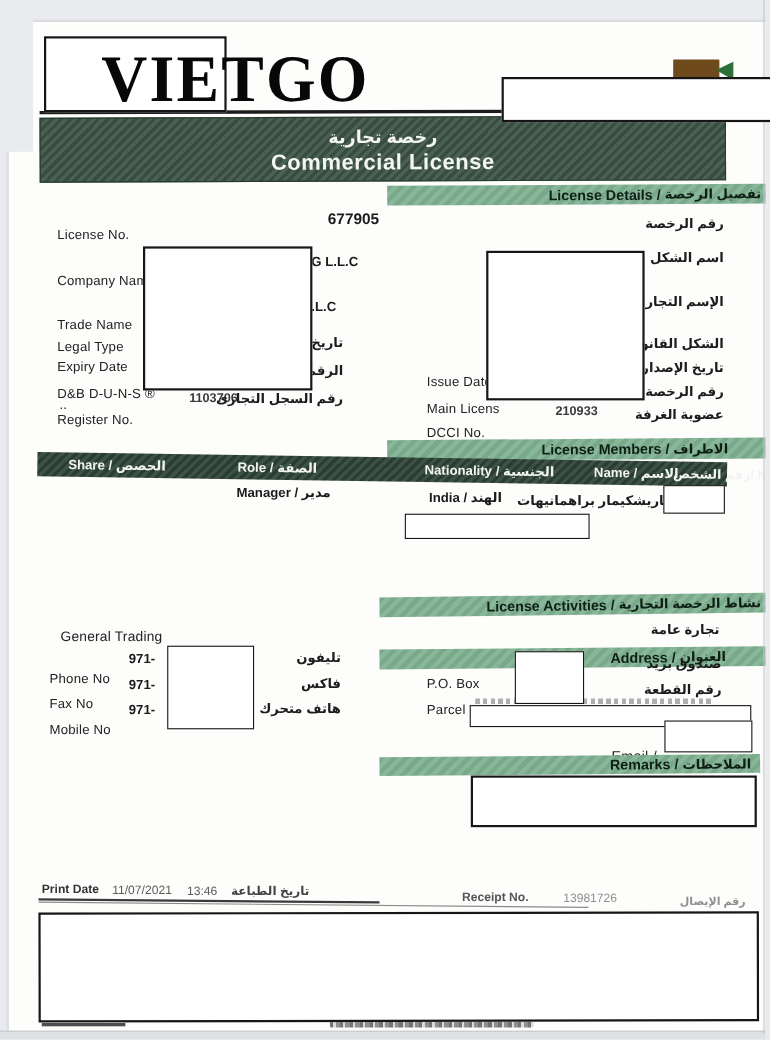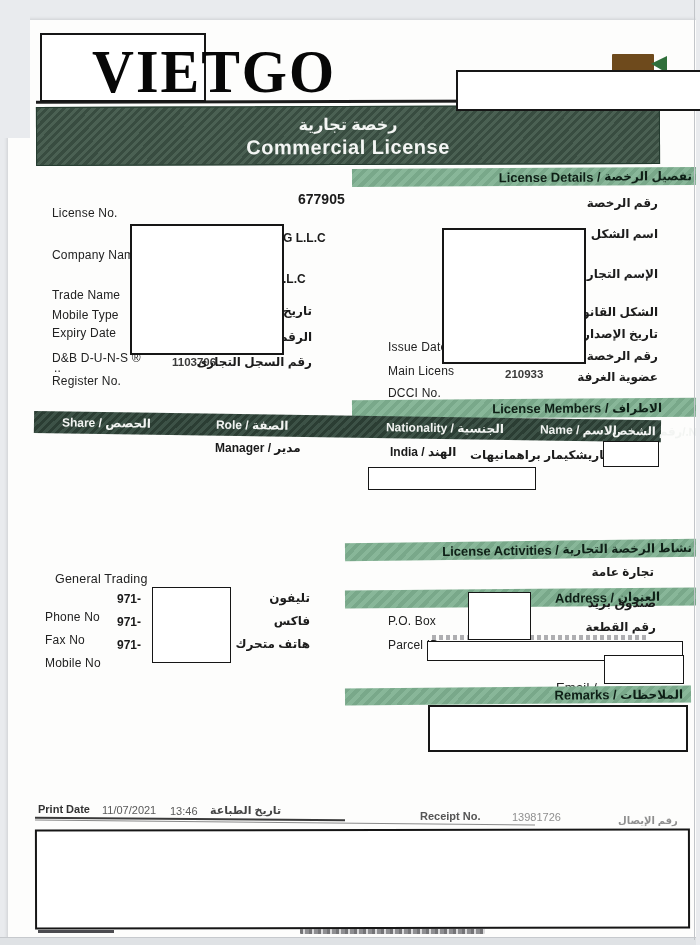--- a/index.html
+++ b/index.html
@@ -81,21 +81,21 @@
   <div style="font-size:20px;font-weight:bold;letter-spacing:.5px;margin-top:2px;">Commercial License</div>
 </div>
 
 <div class="bar-light" style="left:352px;top:168px;width:344px;height:18px;padding-right:4px;box-sizing:border-box;transform:rotate(-0.3deg);">
   <span>License Details /</span>&nbsp;<span class="ar">تفصيل الرخصة</span>
 </div>
 
 <div class="abs lbl" style="left:52px;top:186px;">License No.</div>
 <div class="abs lbl" style="left:52px;top:228px;">Company Name</div>
 <div class="abs lbl" style="left:52px;top:268px;">Trade Name</div>
-<div class="abs lbl" style="left:52px;top:288px;">Mobile Type</div>
+<div class="abs lbl" style="left:52px;top:288px;">Legal Type</div>
 <div class="abs lbl" style="left:52px;top:306px;">Expiry Date</div>
 <div class="abs lbl" style="left:52px;top:331px;">D&amp;B D-U-N-S ®</div>
 <div class="abs lbl" style="left:54px;top:341px;">..</div>
 <div class="abs lbl" style="left:52px;top:354px;">Register No.</div>
 
 <div class="abs val" style="left:298px;top:191px;font-size:14px;text-align:right;">677905</div>
 <div class="abs val" style="left:283px;top:231px;">G L.L.C</div>
 <div class="abs val" style="left:283px;top:272px;">.L.C</div>
 <div class="abs val" style="left:214px;top:294px;">)</div>
 <div class="abs val" style="left:172px;top:356px;font-size:11.5px;color:#3a3a3a;">1103706</div>

